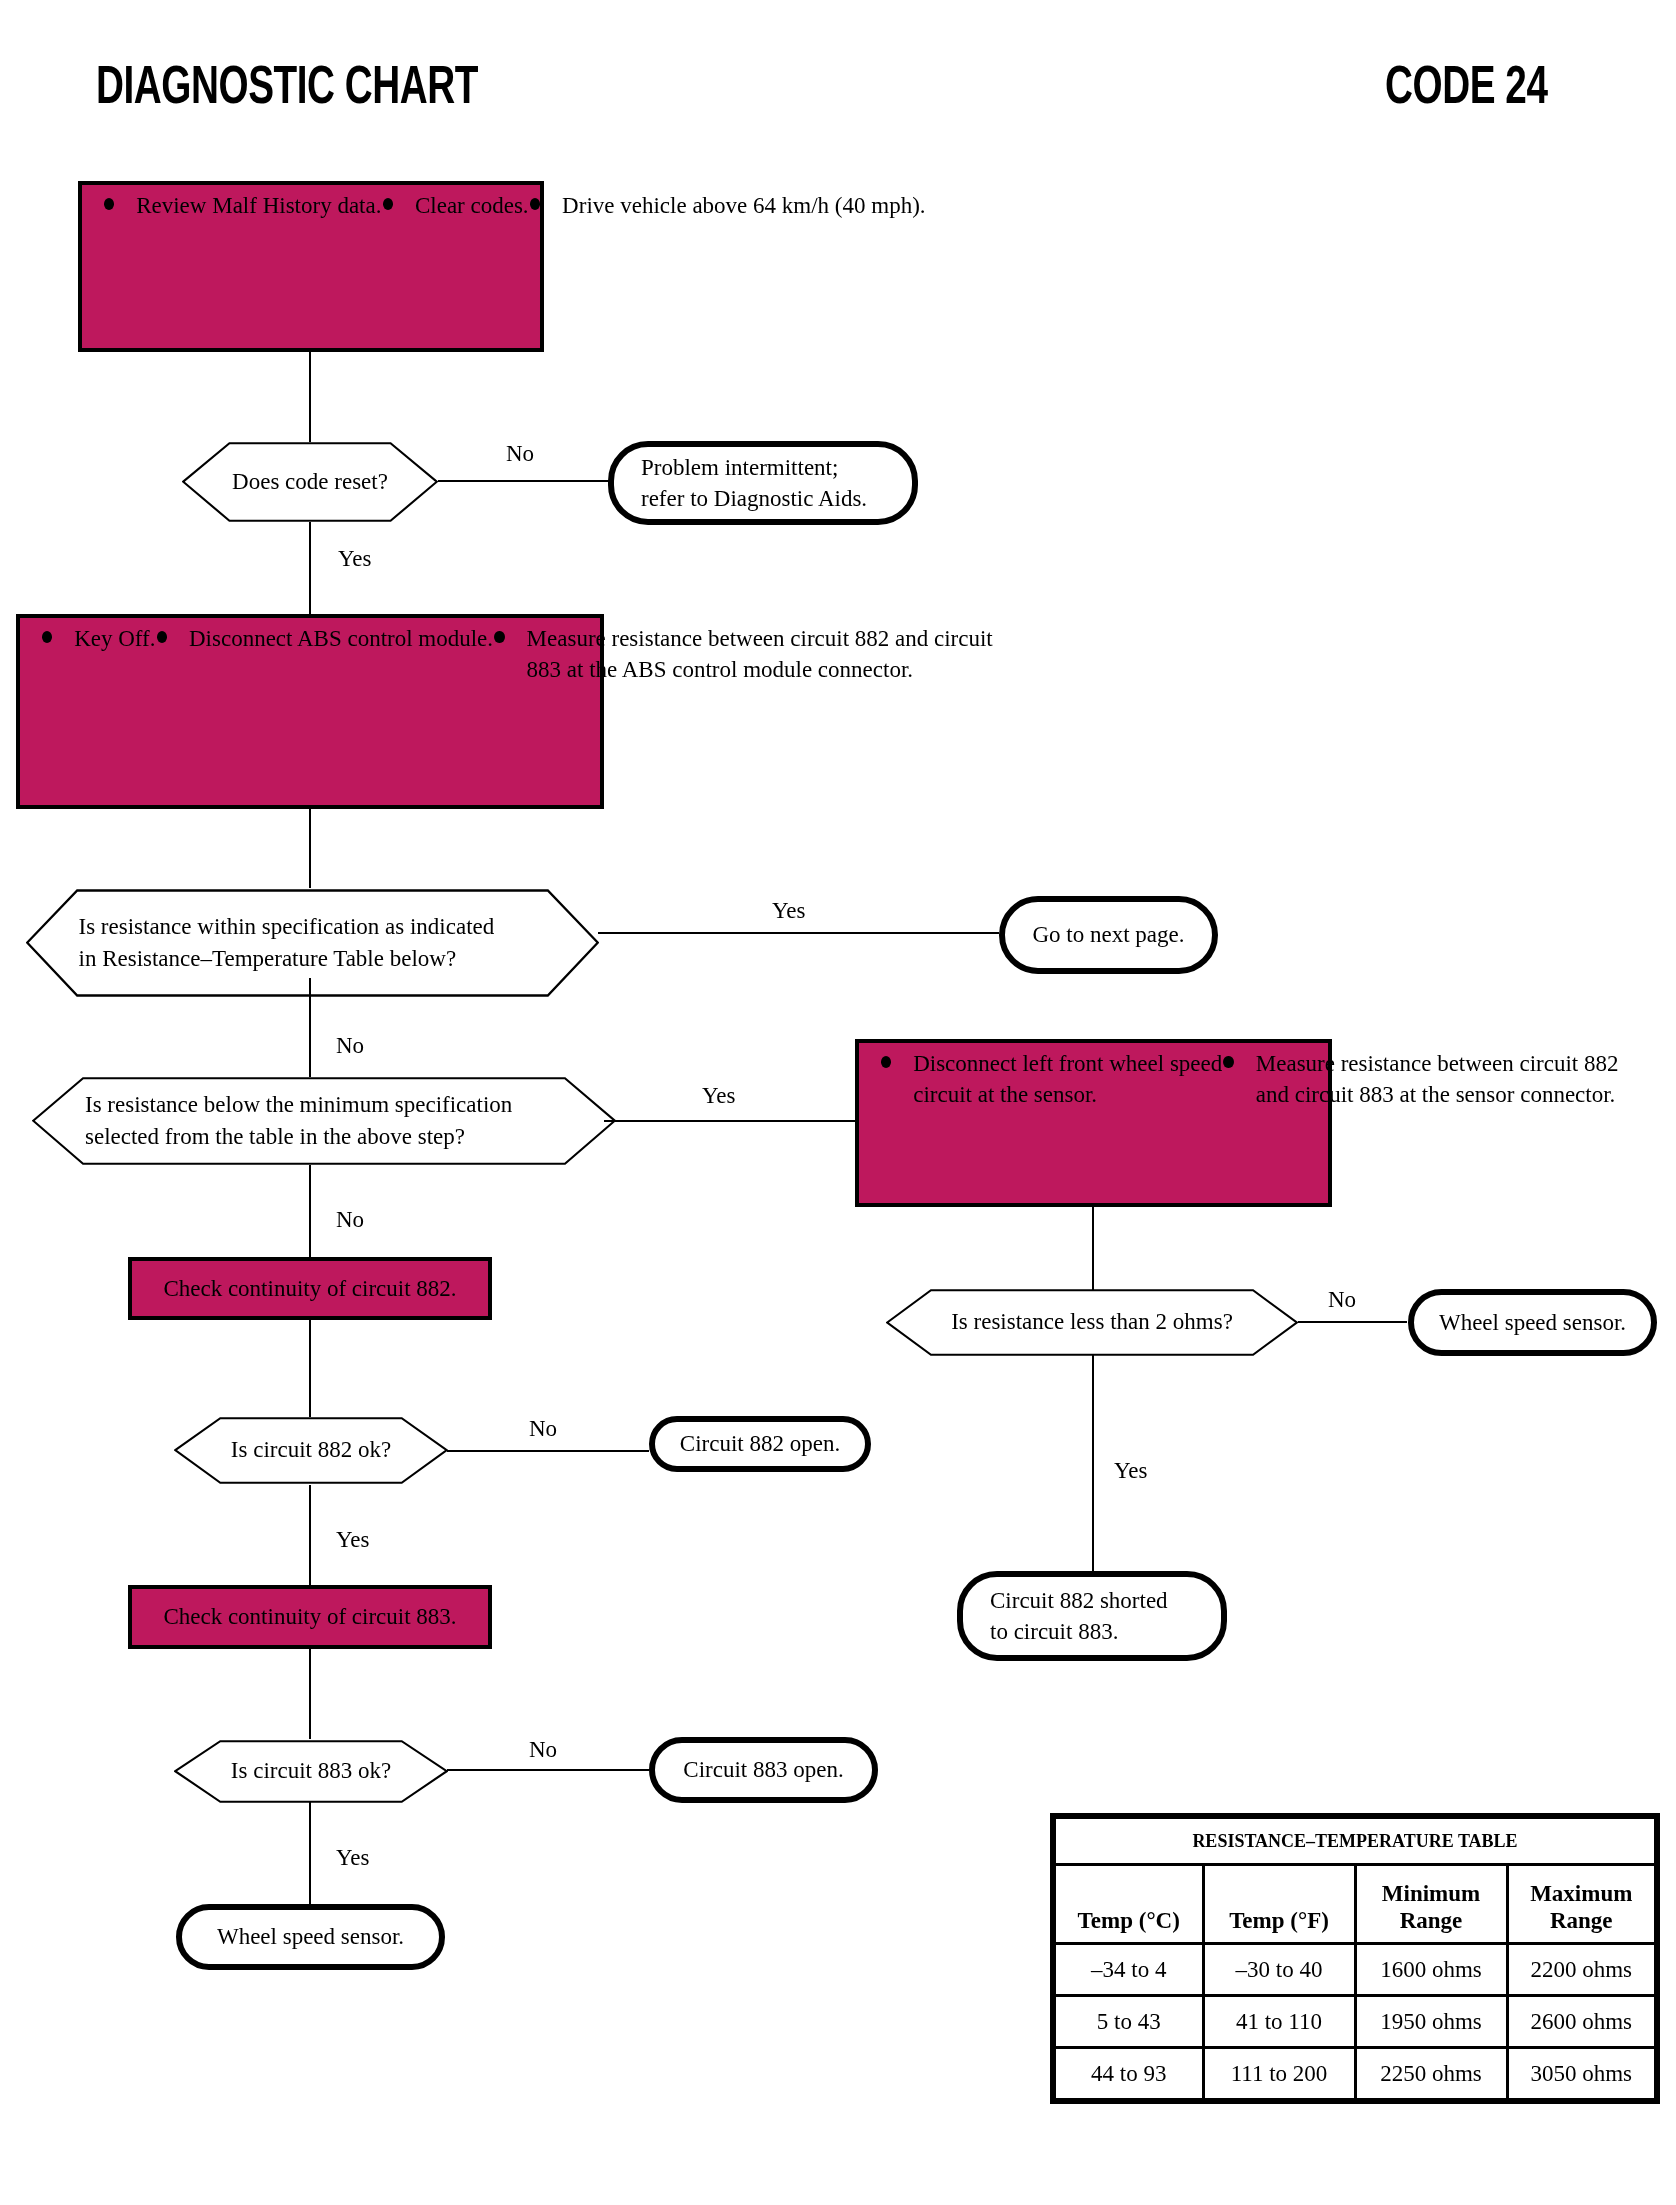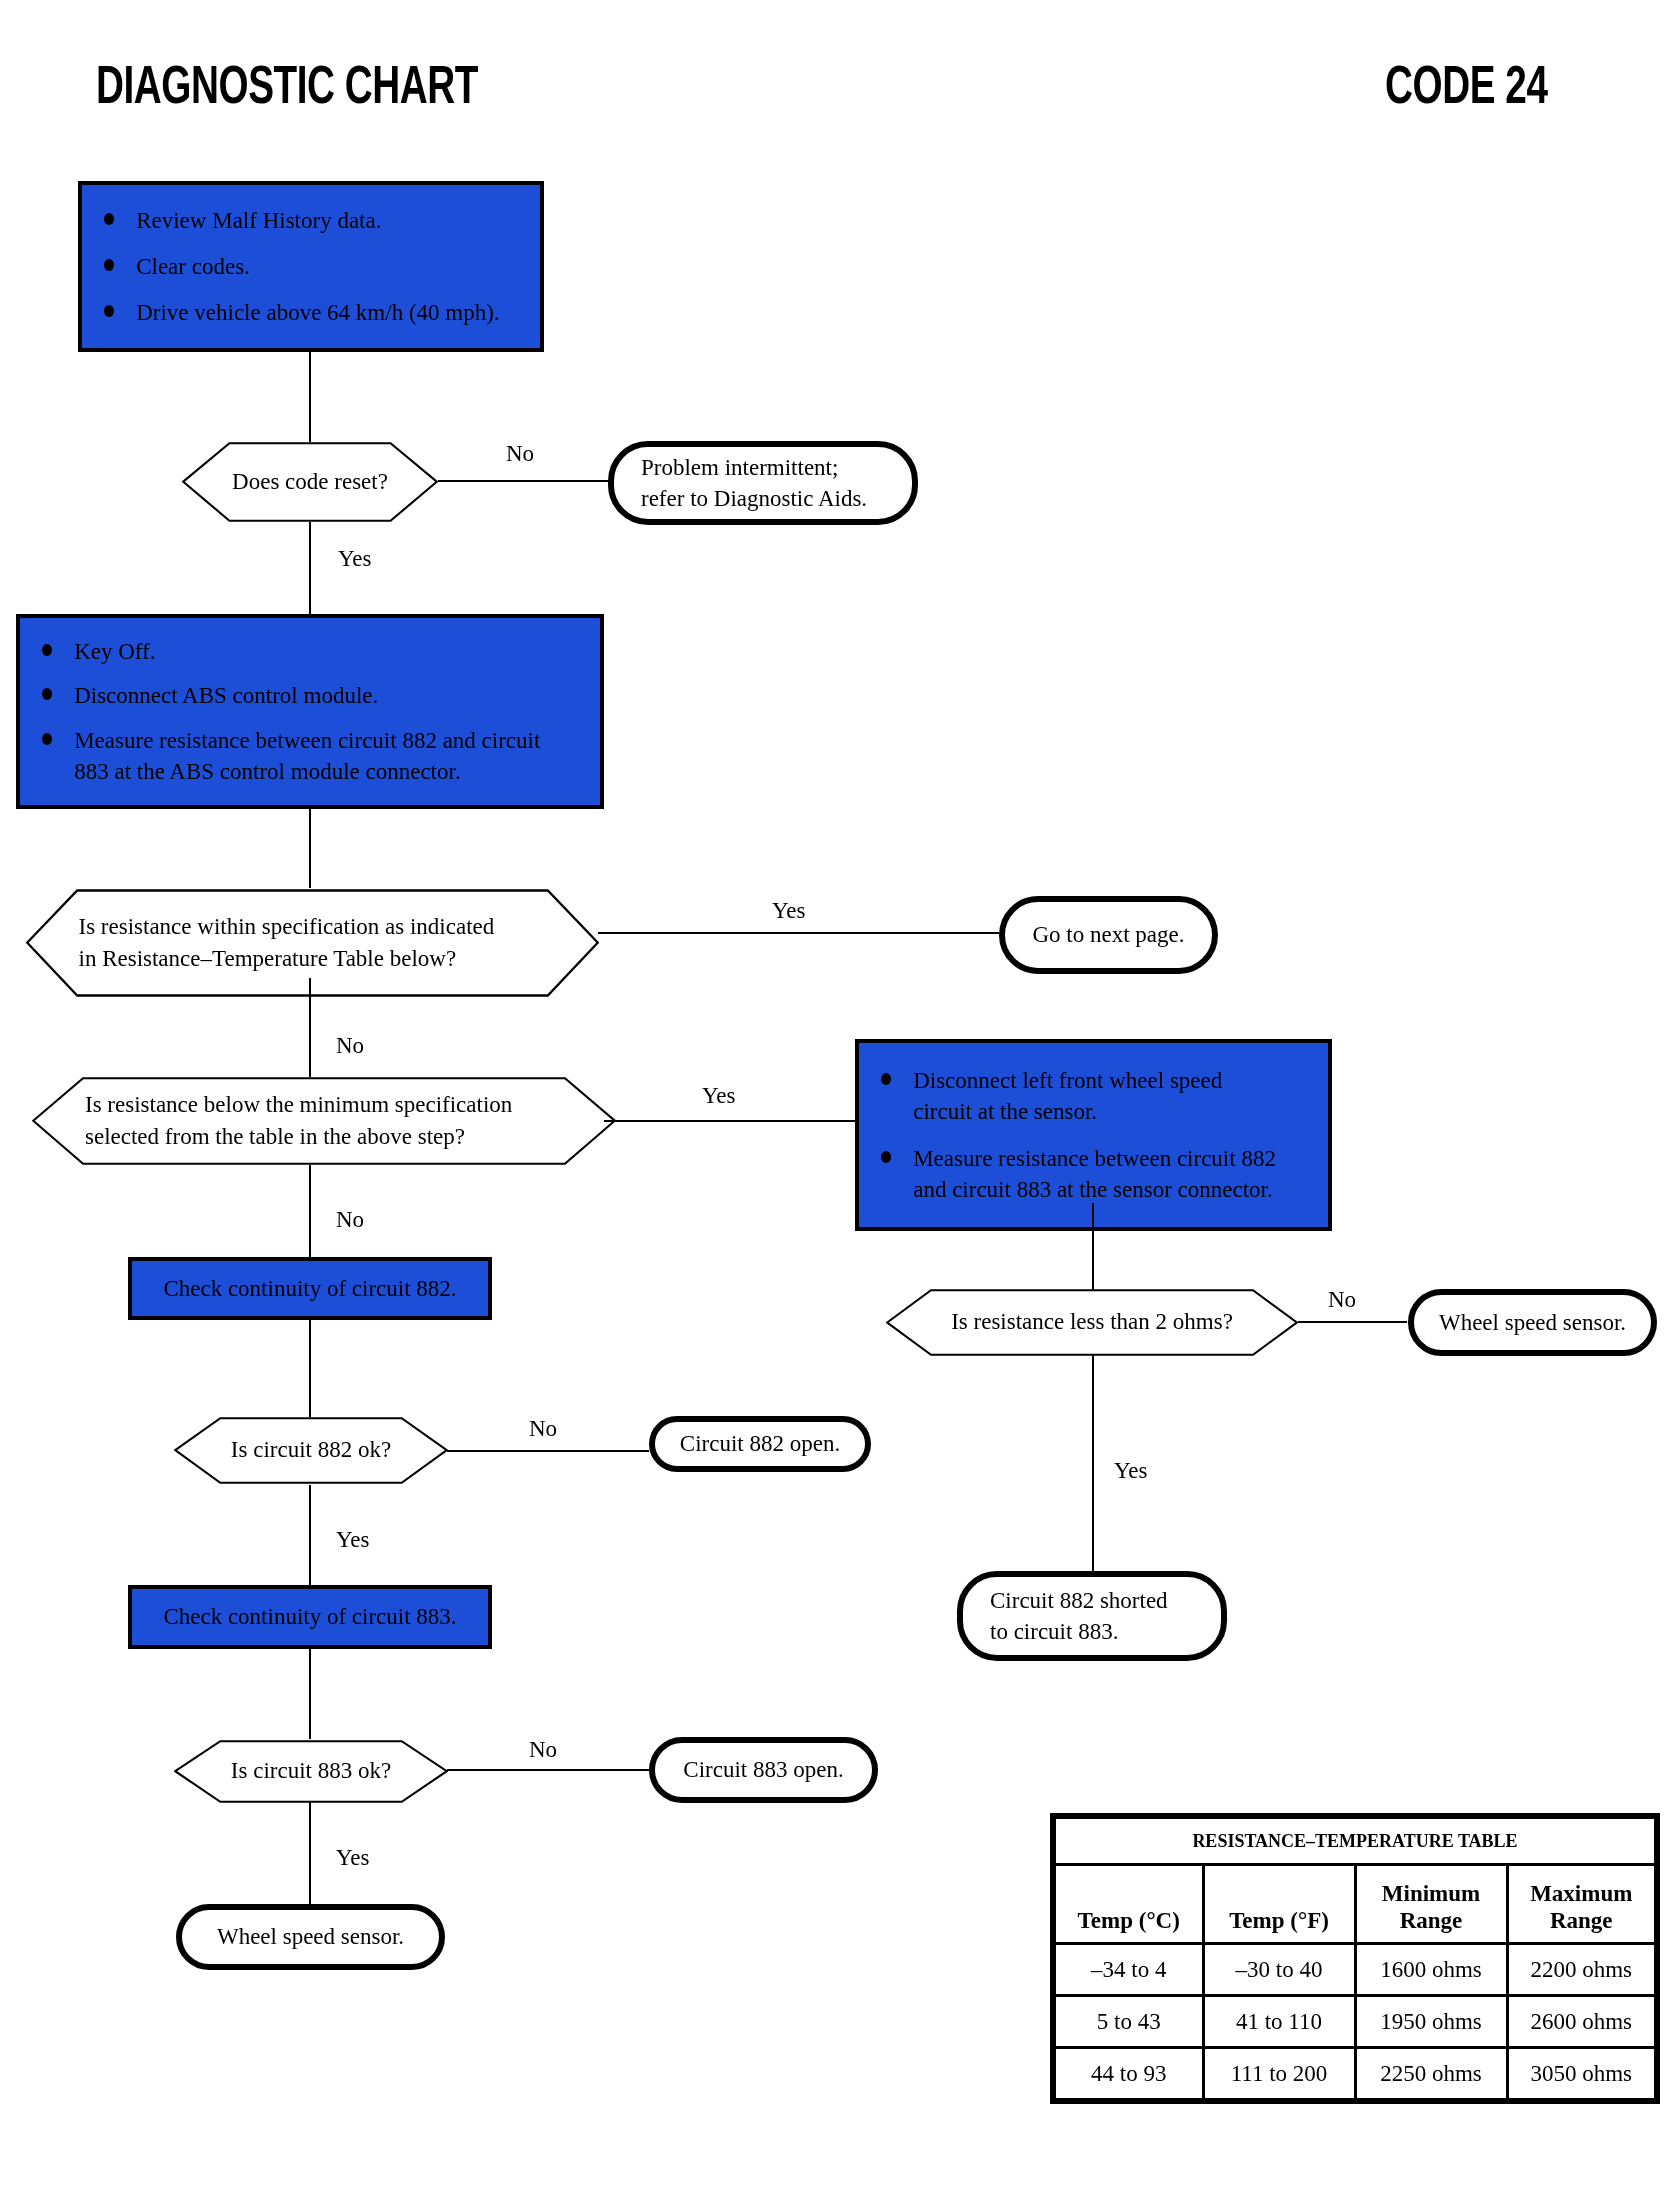--- a/index.html
+++ b/index.html
@@ -2,22 +2,22 @@
 <html style="font-size:9.7px"><head>
 <meta charset="utf-8">
 <style>
   html,body{margin:0;padding:0;background:#fff;}
   .sheet{position:relative;width:1676px;height:2205px;background:#fff;overflow:hidden;
          font-family:"Liberation Serif",serif;font-size:23px;color:#000;}
   .hdr{position:absolute;font-family:"Liberation Sans",sans-serif;font-weight:700;
        font-size:53px;line-height:1;letter-spacing:-0.6px;white-space:nowrap;
        transform:scaleX(0.73);transform-origin:left top;}
   
-  .pbox{position:absolute;box-sizing:border-box;border:4.9px solid #000;background:#1d4ed8;
-        display:flex;flex-direction:column;justify-content:space-evenly;
+  .pbox{position:absolute;box-sizing:border-box;border:4.9px solid #000;background:#be185d;
+        display:flex;justify-content:space-evenly;
         padding:4.9px 18px 4.9px 20.7px;}
   .pbox.center{align-items:center;justify-content:center;padding:0;}
   .brow{display:flex;align-items:flex-start;}
   .dot{width:10.3px;height:12px;border-radius:50%;background:#000;flex:none;
        margin:8px 22px 0 1.2px;}
   .btxt{line-height:1.35;}
   .tl{display:block;white-space:nowrap;}
   
   .hex{position:absolute;display:flex;align-items:center;justify-content:center;}
   .hex svg{position:absolute;left:0;top:0;width:100%;height:100%;}
@@ -147,21 +147,21 @@
     </svg>
     <div class="hextext left">
       <span class="tl">Is resistance below the minimum specification</span>
       <span class="tl">selected from the table in the above step?</span>
     </div>
   </div>
 
   <div class="hl" style="left:604px;top:1120px;width:251px;"></div>
   <div class="elabel" style="left:702px;top:1083px;">Yes</div>
 
-  <div class="pbox" style="left:855px;top:1039px;width:477px;height:192px;">
+  <div class="pbox" style="left:855px;top:1039px;width:477px;height:168px;">
     <div class="brow">
       <span class="dot"></span>
       <span class="btxt">
         <span class="tl">Disconnect left front wheel speed</span>
         <span class="tl">circuit at the sensor.</span>
       </span>
     </div>
     <div class="brow">
       <span class="dot"></span>
       <span class="btxt">

